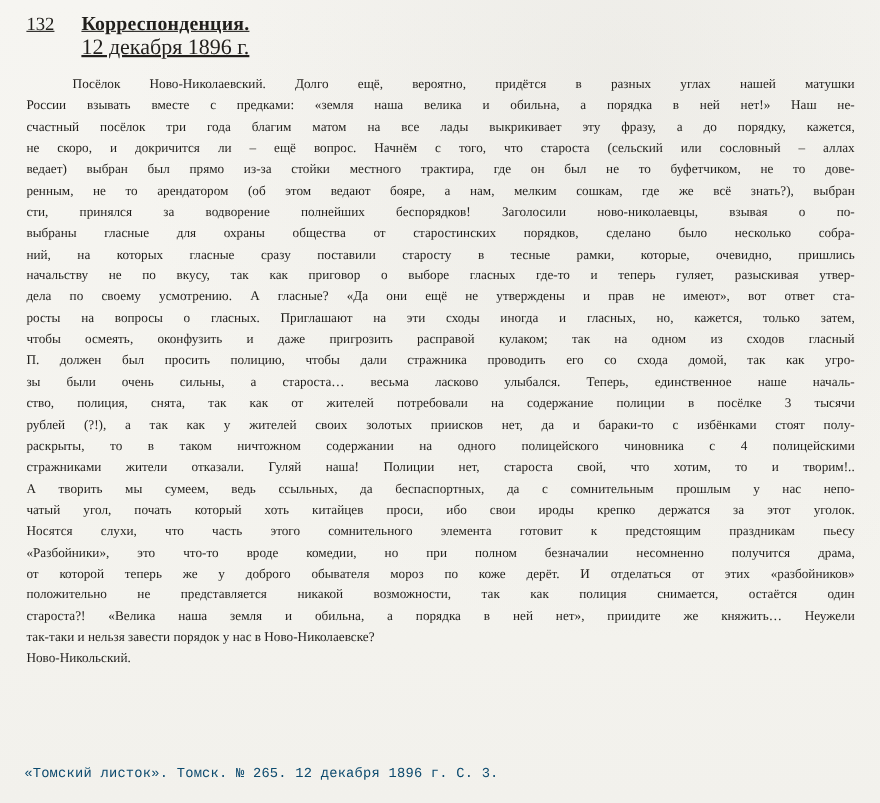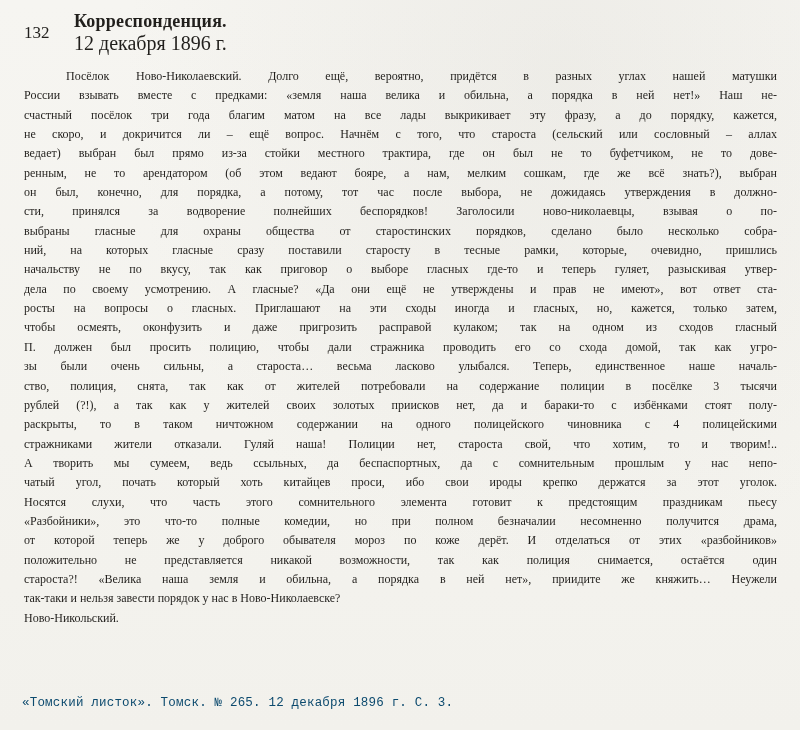--- a/index.html
+++ b/index.html
@@ -12,22 +12,23 @@
     font-family: "Liberation Serif", serif;
     color: #211f1c;
     overflow: hidden;
     position: relative;
   }
   .page { position: absolute; inset: 0; }
 
   
   .header {
     display: flex;
-    align-items: center;
+    align-items: flex-start;
     margin: 10px 0 0 24px;
+    text-decoration: underline;
   }
   .page-num {
     font-size: 17px;
     line-height: 22px;
     padding-top: 1px;
     min-width: 30px;
   }
   .header-rule {
     width: 0;
     border-left: 1.6px solid #2c2a27;
@@ -89,38 +90,37 @@
   </div>
 
   <div class="article">
     <div>
         <div class="text-line indent">Посёлок Ново-Николаевский. Долго ещё, вероятно, придётся в разных углах нашей матушки</div>
         <div class="text-line">России взывать вместе с предками: «земля наша велика и обильна, а порядка в ней нет!» Наш не-</div>
         <div class="text-line">счастный посёлок три года благим матом на все лады выкрикивает эту фразу, а до порядку, кажется,</div>
         <div class="text-line">не скоро, и докричится ли – ещё вопрос. Начнём с того, что староста (сельский или сословный – аллах</div>
         <div class="text-line">ведает) выбран был прямо из-за стойки местного трактира, где он был не то буфетчиком, не то дове-</div>
         <div class="text-line">ренным, не то арендатором (об этом ведают бояре, а нам, мелким сошкам, где же всё знать?), выбран</div>
-        <div class="text-line">он был, конечно, для порядка, а потому, тот час после выбора, не дожидаясь утверждения в должно-</div>
         <div class="text-line">сти, принялся за водворение полнейших беспорядков! Заголосили ново-николаевцы, взывая о по-</div>
         <div class="text-line">выбраны гласные для охраны общества от старостинских порядков, сделано было несколько собра-</div>
         <div class="text-line">ний, на которых гласные сразу поставили старосту в тесные рамки, которые, очевидно, пришлись</div>
         <div class="text-line">начальству не по вкусу, так как приговор о выборе гласных где-то и теперь гуляет, разыскивая утвер-</div>
         <div class="text-line">дела по своему усмотрению. А гласные? «Да они ещё не утверждены и прав не имеют», вот ответ ста-</div>
         <div class="text-line">росты на вопросы о гласных. Приглашают на эти сходы иногда и гласных, но, кажется, только затем,</div>
         <div class="text-line">чтобы осмеять, оконфузить и даже пригрозить расправой кулаком; так на одном из сходов гласный</div>
         <div class="text-line">П. должен был просить полицию, чтобы дали стражника проводить его со схода домой, так как угро-</div>
         <div class="text-line">зы были очень сильны, а староста… весьма ласково улыбался. Теперь, единственное наше началь-</div>
         <div class="text-line">ство, полиция, снята, так как от жителей потребовали на содержание полиции в посёлке 3 тысячи</div>
         <div class="text-line">рублей (?!), а так как у жителей своих золотых приисков нет, да и бараки-то с избёнками стоят полу-</div>
         <div class="text-line">раскрыты, то в таком ничтожном содержании на одного полицейского чиновника с 4 полицейскими</div>
         <div class="text-line">стражниками жители отказали. Гуляй наша! Полиции нет, староста свой, что хотим, то и творим!..</div>
         <div class="text-line">А творить мы сумеем, ведь ссыльных, да беспаспортных, да с сомнительным прошлым у нас непо-</div>
         <div class="text-line">чатый угол, почать который хоть китайцев проси, ибо свои ироды крепко держатся за этот уголок.</div>
         <div class="text-line">Носятся слухи, что часть этого сомнительного элемента готовит к предстоящим праздникам пьесу</div>
-        <div class="text-line">«Разбойники», это что-то полные комедии, но при полном безначалии несомненно получится драма,</div>
+        <div class="text-line">«Разбойники», это что-то вроде комедии, но при полном безначалии несомненно получится драма,</div>
         <div class="text-line">от которой теперь же у доброго обывателя мороз по коже дерёт. И отделаться от этих «разбойников»</div>
         <div class="text-line">положительно не представляется никакой возможности, так как полиция снимается, остаётся один</div>
         <div class="text-line">староста?! «Велика наша земля и обильна, а порядка в ней нет», приидите же княжить… Неужели</div>
         <div class="text-line no-justify">так-таки и нельзя завести порядок у нас в Ново-Николаевске?</div>
       </div>
     <div class="signature">Ново-Никольский.</div>
   </div>
 
   <div class="footer">«Томский листок». Томск. № 265. 12 декабря 1896 г. С. 3.</div>
 

